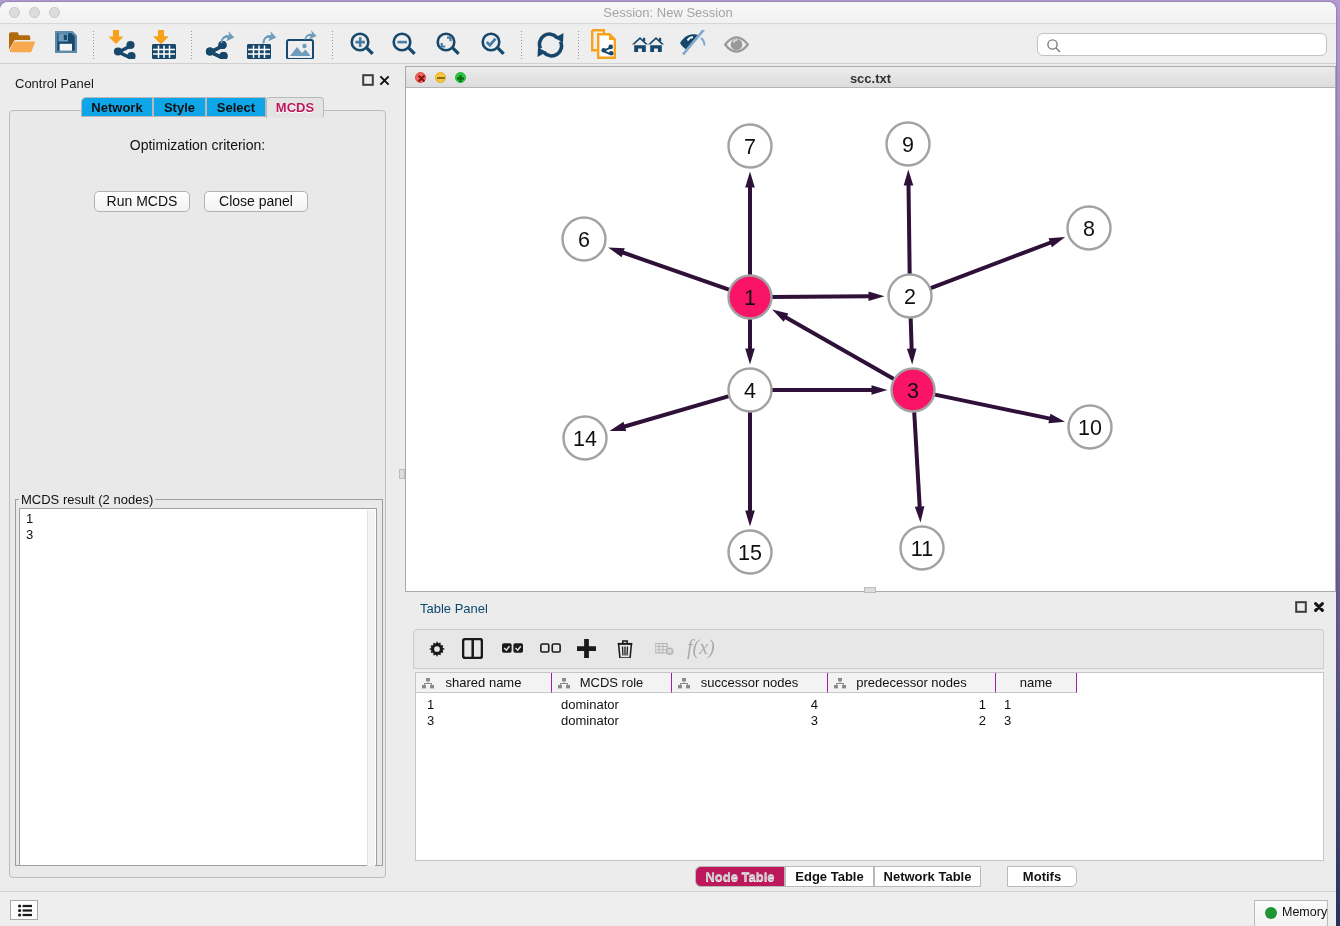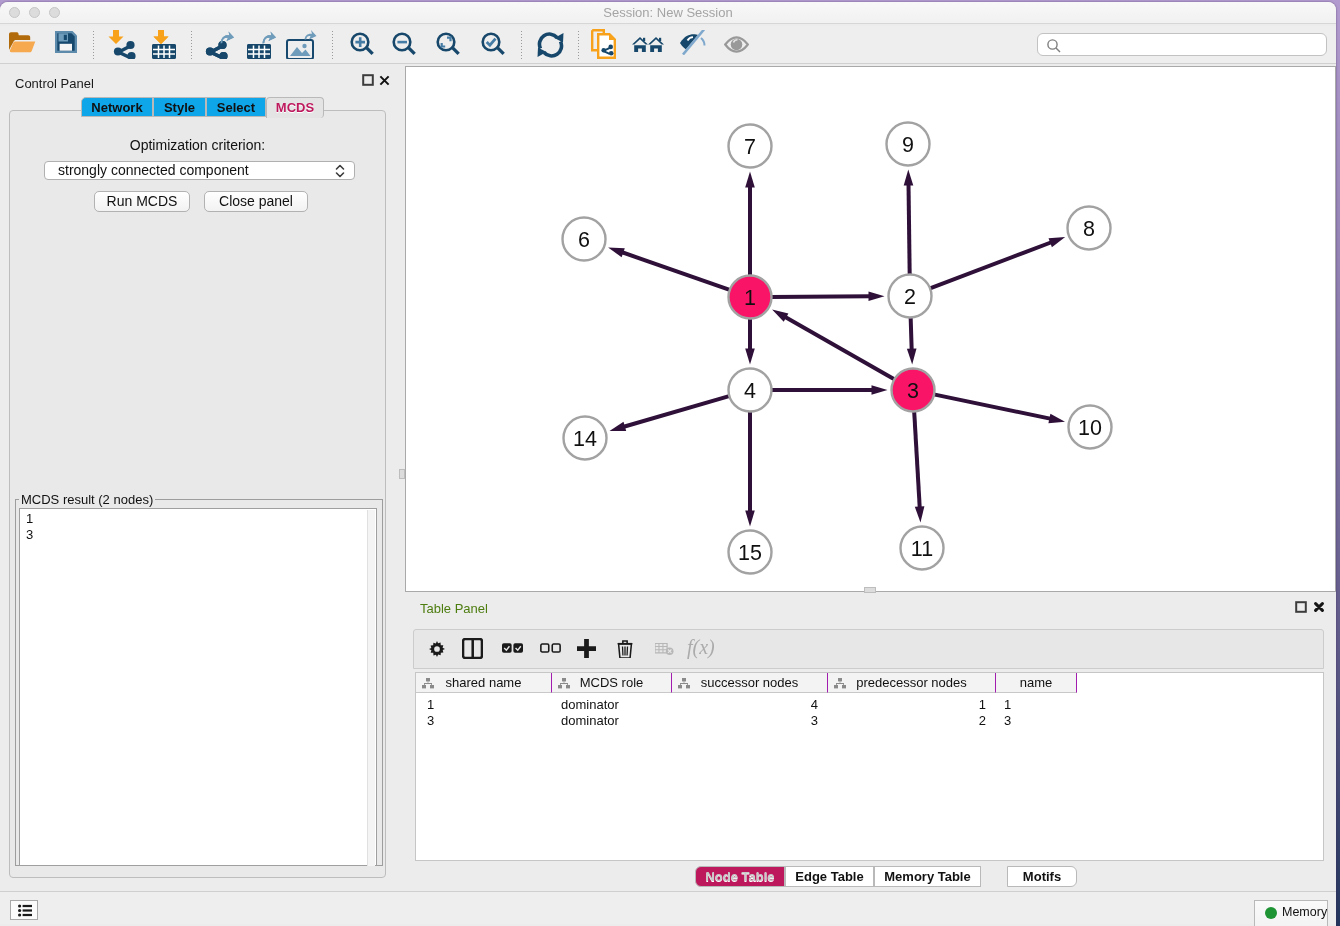--- a/index.html
+++ b/index.html
@@ -57,21 +57,21 @@
 #nettitle { position:absolute; top:4px; width:100%; text-align:center;
   font-size:13px; color:#333; font-weight:bold; }
 #graph { position:absolute; left:0; top:21px; }
 #graph line { stroke:#2e1038; stroke-width:4; }
 #graph polygon { fill:#2e1038; }
 #graph circle { stroke:#a2a2a2; stroke-width:2.4; }
 #graph text { font-size:21.5px; fill:#101010; text-anchor:middle;
   font-family:"Liberation Sans",sans-serif; }
 
 #tpanel { position:absolute; left:405px; top:593px; width:931px; height:298px; }
-#tp-title { position:absolute; left:15px; top:6px; font-size:13px; color:#4d7c0f; }
+#tp-title { position:absolute; left:15px; top:6px; font-size:13px; color:#0c4a6e; }
 #tp-toolbar { position:absolute; left:8px; top:34px; width:911px; height:40px;
   background:#e7e7e7; border:1px solid #cccccc; border-radius:3px 3px 0 0; }
 #tp-table { position:absolute; left:10px; top:77px; width:909px; height:189px;
   background:#fff; border:1px solid #c6c6c6; }
 .th { position:absolute; top:0; height:20px; background:#f3f3f3;
   border-right:1px solid #a21caf; border-bottom:1px solid #c8c8c8;
   font-size:13px; color:#111; text-align:center; line-height:19px; }
 .td { position:absolute; font-size:13px; color:#111; height:16px; }
 #tp-tabs { position:absolute; left:0px; top:269px; width:931px; height:24px; font-size:13px; }
 .ttab { position:absolute; top:2px; height:21px; background:#fff; border:1px solid #b9b9b9;
@@ -301,35 +301,44 @@
         <path d="M1.5 1.5l9 9M10.5 1.5l-9 9" stroke="#111" stroke-width="2.2"></path>
       </svg>
     <div id="cp-body"></div>
     <div class="tabrow">
       <div class="tab" style="left:79px; width:72px; border-radius:5px 0 0 0;">Network</div>
       <div class="tab" style="left:151px; width:53px;">Style</div>
       <div class="tab" style="left:204px; width:60px;">Select</div>
       <div class="tab sel" style="left:264px; width:58px;">MCDS</div>
     </div>
     <div class="abs" style="left:0; top:71px; width:391px; text-align:center; font-size:14px; color:#111;">Optimization criterion:</div>
-    <div id="combo">strongly connected component
-      <svg class="abs" style="right:9px; top:2px;" width="10" height="14" viewBox="0 0 10 14">
-        <path d="M1.5 5L5 1.5 8.5 5" fill="none" stroke="#3c3c3c" stroke-width="1.6" stroke-linejoin="round" stroke-linecap="round"></path>
-        <path d="M1.5 9L5 12.5 8.5 9" fill="none" stroke="#3c3c3c" stroke-width="1.6" stroke-linejoin="round" stroke-linecap="round"></path>
-      </svg>
-    </div>
     <div class="btn" style="left:92px; top:125px; width:96px; height:21px; line-height:19px;">Run MCDS</div>
     <div class="btn" style="left:202px; top:125px; width:104px; height:21px; line-height:19px;">Close panel</div>
     <fieldset id="mcdsbox">
         <legend>MCDS result (2 nodes)</legend>
       <div id="mcdstext">1<br>3<div id="mcdsscroll"></div></div>
     </fieldset>
   </div>
 
   <div id="netwin">
+    <div id="nethead">
+      <div class="wbtn" style="left:9px; background:#f46560; border:1px solid #e04b42;"></div>
+      <div class="wbtn" style="left:29px; background:#f9c63d; border:1px solid #dfab28;"></div>
+      <div class="wbtn" style="left:49px; background:#2bc940; border:1px solid #27b33a;"></div>
+      <svg class="abs" style="left:11.5px; top:7.5px;" width="7" height="7" viewBox="0 0 7 7">
+          <path d="M1.2 1.2l4.6 4.6M5.8 1.2L1.2 5.8" stroke="#7e150d" stroke-width="2.1" stroke-linecap="round"></path>
+        </svg>
+      <svg class="abs" style="left:31px; top:9.5px;" width="8" height="2.5" viewBox="0 0 8 2.5">
+          <rect width="8" height="2.5" rx="1" fill="#8a6d10"></rect>
+        </svg>
+      <svg class="abs" style="left:51px; top:7.5px;" width="7" height="7" viewBox="0 0 7 7">
+          <path d="M2.3 0h2.4v2.3H7v2.4H4.7V7H2.3V4.7H0V2.3h2.3z" fill="#0e6e17"></path>
+        </svg>
+      <div id="nettitle">scc.txt</div>
+    </div>
     <svg id="graph" width="929" height="504" viewBox="0 0 929 504">
       <g>
       <line x1="344.0" y1="189.0" x2="344.0" y2="97.5"></line>
           <polygon points="344.0,83.5 348.8,99.5 339.2,99.5"></polygon>
       <line x1="325.1" y1="202.4" x2="215.3" y2="164.0"></line>
           <polygon points="202.1,159.4 218.8,160.2 215.6,169.2"></polygon>
       <line x1="364.0" y1="208.9" x2="464.5" y2="208.2"></line>
           <polygon points="478.5,208.2 462.5,213.1 462.5,203.5"></polygon>
       <line x1="344.0" y1="229.0" x2="344.0" y2="262.5"></line>
           <polygon points="344.0,276.5 339.2,260.5 348.8,260.5"></polygon>
@@ -474,21 +483,21 @@
       <div class="td" style="left:588px; top:24px;">1</div>
       <div class="td" style="left:11px; top:40px;">3</div>
       <div class="td" style="left:145px; top:40px;">dominator</div>
       <div class="td" style="left:256px; top:40px; width:146px; text-align:right;">3</div>
       <div class="td" style="left:412px; top:40px; width:158px; text-align:right;">2</div>
       <div class="td" style="left:588px; top:40px;">3</div>
     </div>
     <div id="tp-tabs">
       <div class="ttab sel" style="left:290px; width:90px;">Node Table</div>
       <div class="ttab" style="left:380px; width:89px;">Edge Table</div>
-      <div class="ttab" style="left:469px; width:107px;">Memory Table</div>
+      <div class="ttab" style="left:469px; width:107px;">Network Table</div>
       <div class="ttab" style="left:576px; width:70px; border-radius:0 6px 6px 0;margin-left:26px;">Motifs</div>
     </div>
   </div>
 
   <div id="statusbar">
     <div id="listbtn">
       <svg class="abs" style="left:7px; top:3px;" width="14" height="13" viewBox="0 0 14 13">
         <g fill="#1a1a1a">
             <circle cx="1.6" cy="2" r="1.6"></circle>
             <circle cx="1.6" cy="6.5" r="1.6"></circle>

